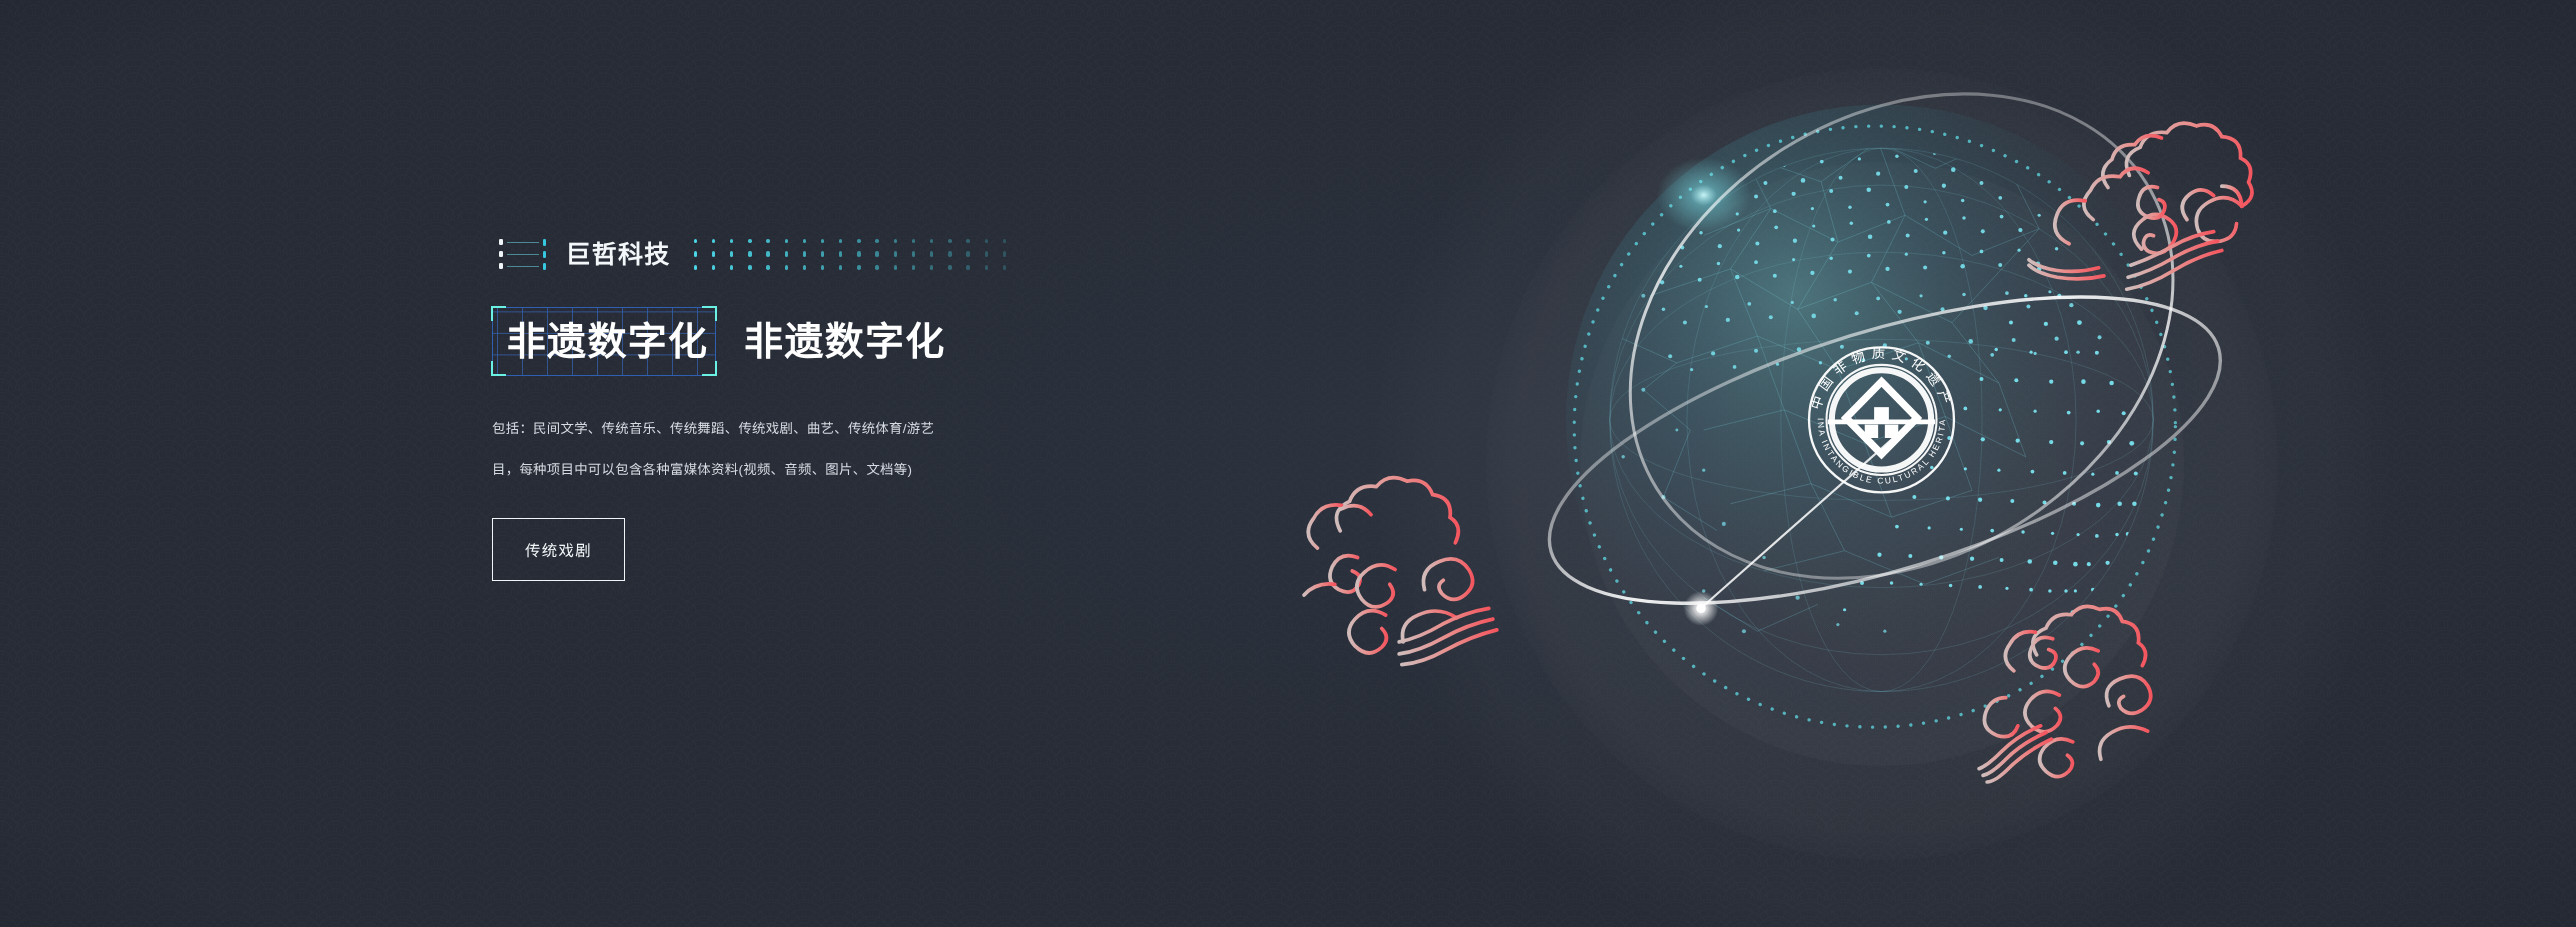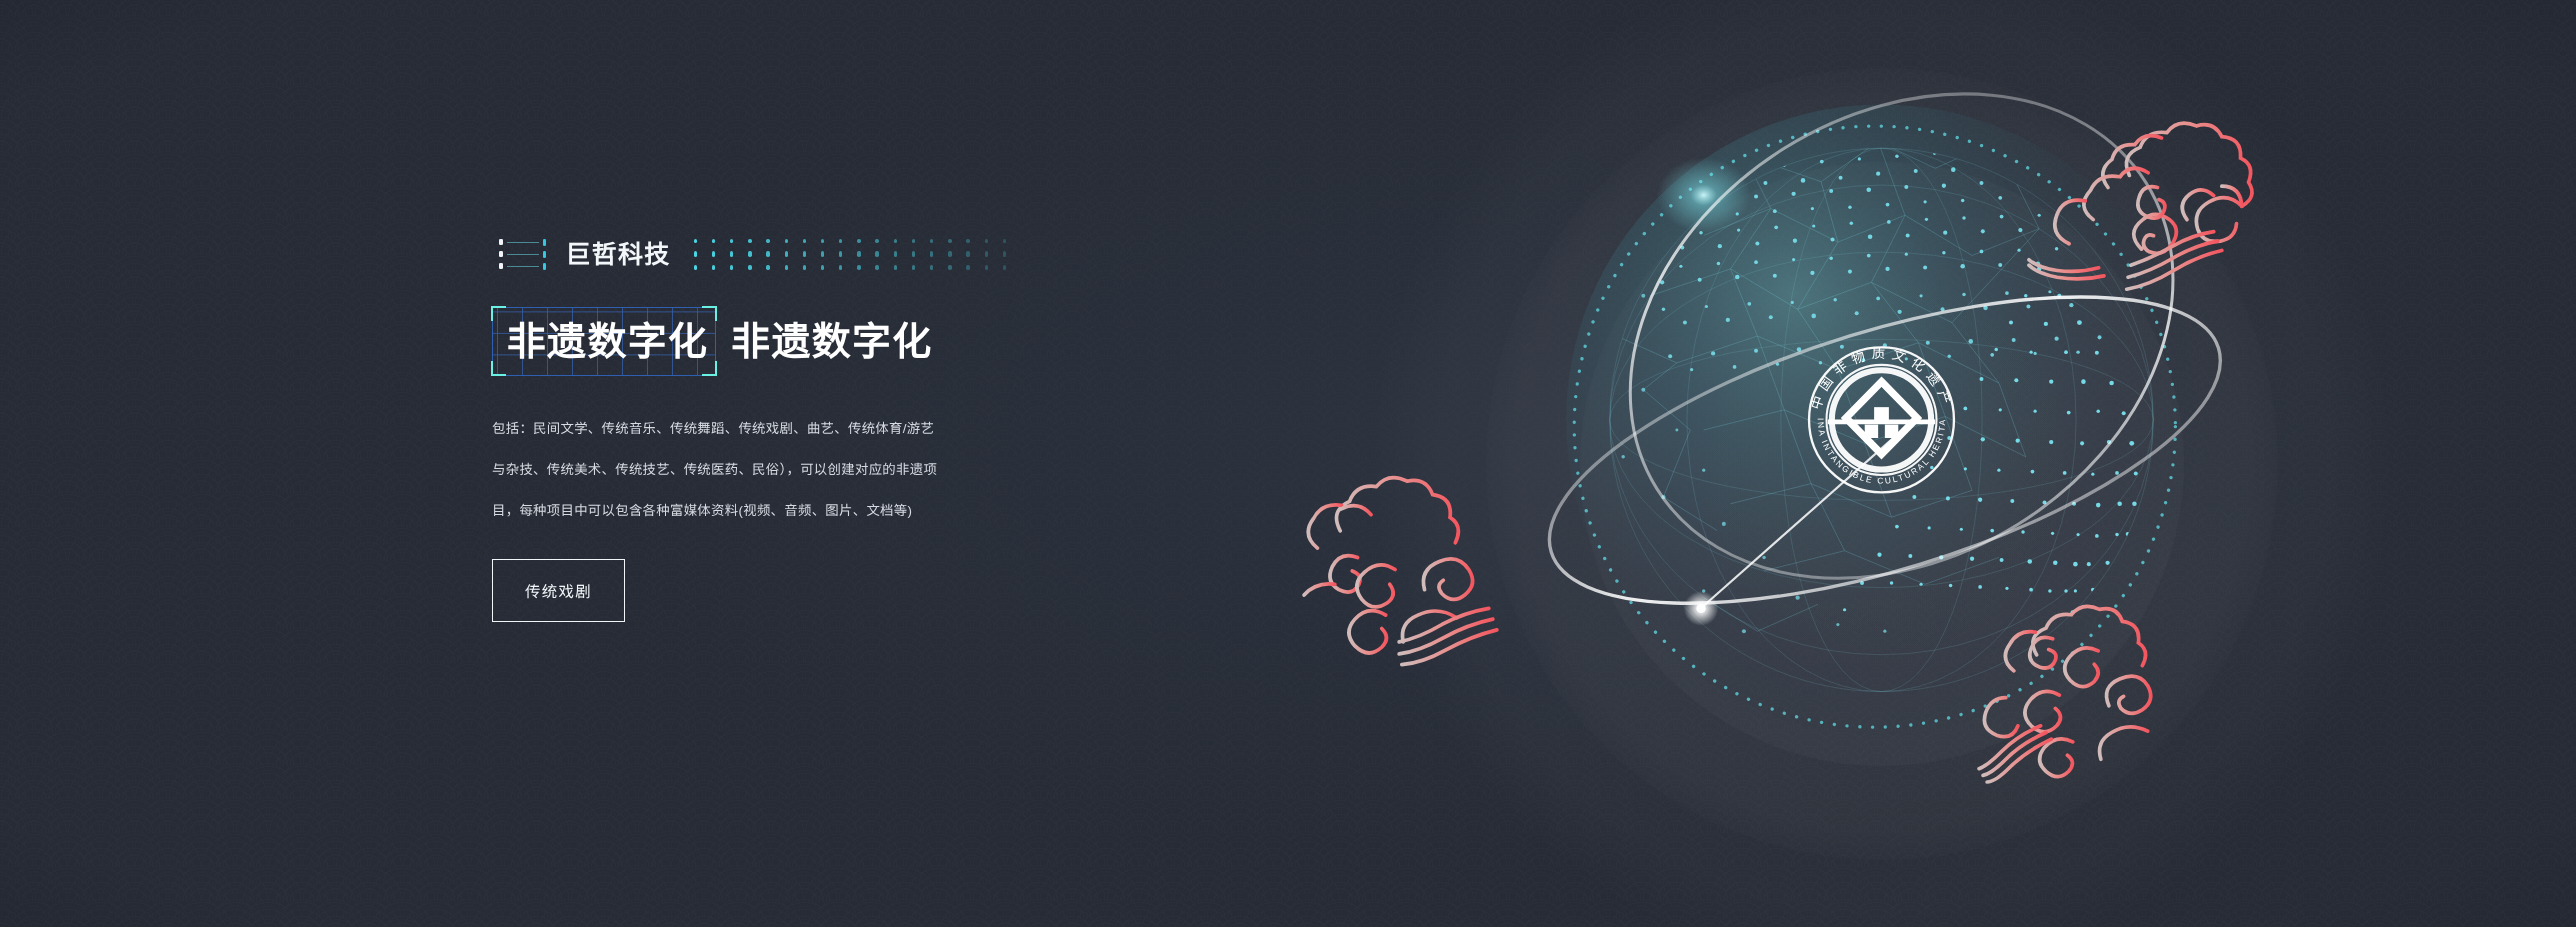--- a/index.html
+++ b/index.html
@@ -98,20 +98,21 @@
   .dot-grid{margin-left:23px;display:flex;flex-direction:column;gap:8px;}
   .dot-grid .dg-row{display:flex;gap:0;}
   .dot-grid .dg-dot{width:3.4px;height:5.4px;border-radius:1.7px;margin-right:14.8px;background:#4ad6e6;}
 
   
   .headline{
     margin-top:31px;
     display:flex;
     align-items:center;
     white-space:nowrap;
+    gap:13px;
   }
   .hl-box{
     position:relative;
     padding:14.8px 8px 14.8px 14.8px;
   }
   .hl-box .hl-grid{
     position:absolute;inset:0;
     border:0.7px solid #2f5fb0;
     background-image:
       linear-gradient(to right, rgba(53,98,178,.75) 0.7px, transparent 0.7px),
@@ -663,21 +664,20 @@
         <span class="corner bl"></span>
         <span class="corner br"></span>
         <span class="hl-em">非遗数字化</span>
       </div>
       <span class="hl-rest">非遗数字化</span>
     </div>
 
     
     <div class="desc">
       <p>包括：民间文学、传统音乐、传统舞蹈、传统戏剧、曲艺、传统体育/游艺</p>
-      <p>与杂技、传统美术、传统技艺、传统医药、民俗），可以创建对应的非遗项</p>
       <p>目，每种项目中可以包含各种富媒体资料(视频、音频、图片、文档等)</p>
     </div>
 
     
     <div class="cta">传统戏剧</div>
   </div>
 </div>
 
 
 </body></html>

